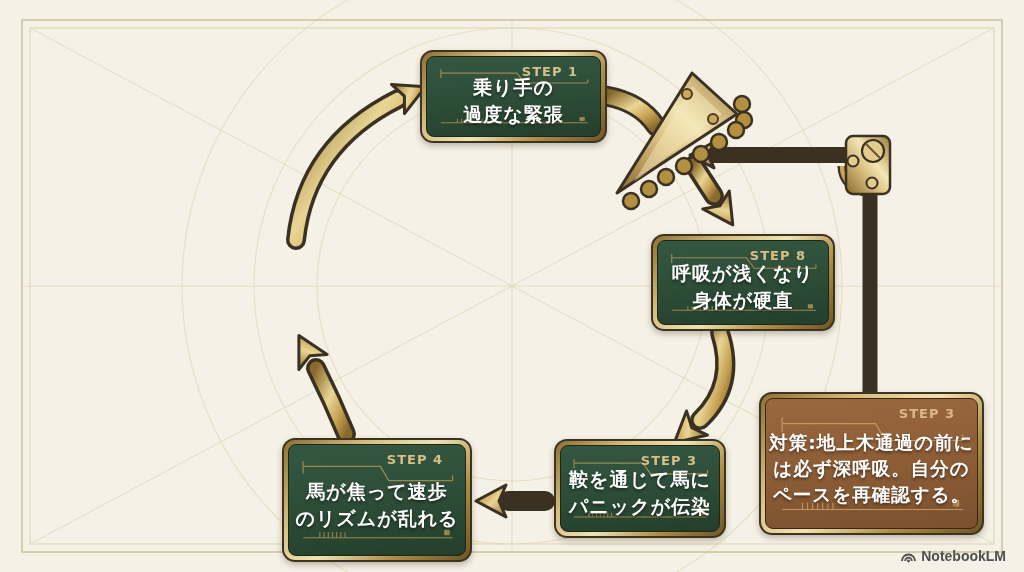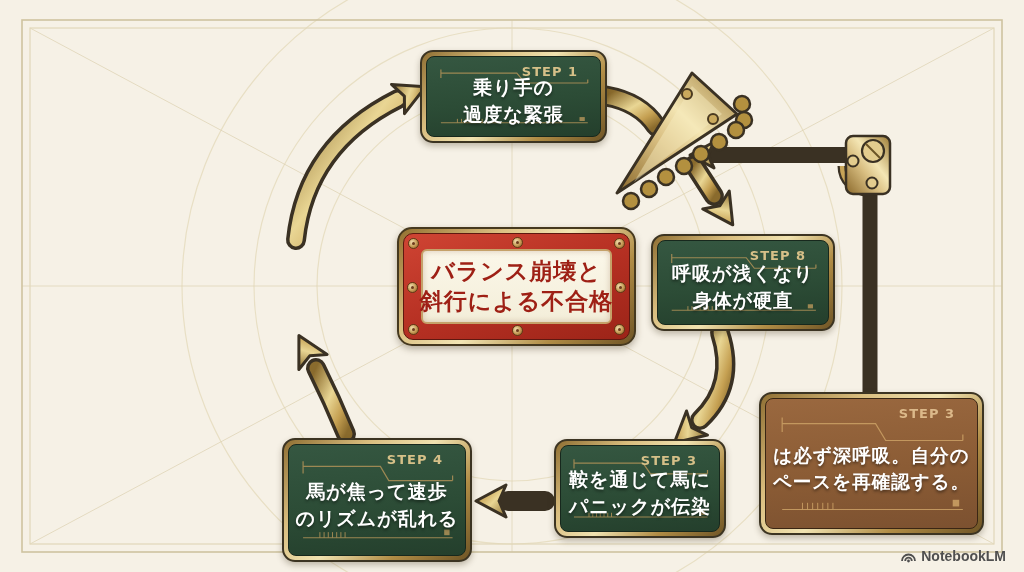--- a/index.html
+++ b/index.html
@@ -281,47 +281,32 @@
       </svg>
       <span class="badge">STEP 4</span>
       <div class="lines">
         <span class="line">馬が焦って速歩</span>
         <span class="line">のリズムが乱れる</span>
       </div>
     </div>
   </div>
 
 
-  <div class="red-plate">
-    <div class="red-frame">
-      <span class="rivet r-tl"></span>
-      <span class="rivet r-tm"></span>
-      <span class="rivet r-tr"></span>
-      <span class="rivet r-ml"></span>
-      <span class="rivet r-mr"></span>
-      <span class="rivet r-bl"></span>
-      <span class="rivet r-bm"></span>
-      <span class="rivet r-br"></span>
-      <div class="red-inner">
-        <span class="red-line">バランス崩壊と</span>
-        <span class="red-line">斜行による不合格</span>
-      </div>
-    </div>
-  </div>
 
   <div class="plate brown p-counter">
     <div class="plate-in">
       <svg class="deco" viewBox="0 0 100 100" preserveAspectRatio="none">
         <path class="d1" d="M6,24 V12 M6,17 H52 L57,31 H95 M95,31 V26"></path>
         <path class="d1" d="M6,88 H95"></path>
         <path class="d2" d="M16,82.5 V88 M18.5,82.5 V88 M21,82.5 V88 M23.5,82.5 V88 M26,82.5 V88 M28.5,82.5 V88 M31,82.5 V88"></path>
         <rect class="d3" x="90" y="80" width="3.2" height="5.5"></rect>
       </svg>
       <span class="badge">STEP 3</span>
       <div class="lines">
+        <span class="line">対策:地上木通過の前に</span>
         <span class="line">は必ず深呼吸。自分の</span>
         <span class="line">ペースを再確認する。</span>
       </div>
     </div>
   </div>
 
   <div class="watermark">
     <svg width="17" height="14" viewBox="0 0 17 14">
       <path d="M2,12 A6.5,6.5 0 0 1 15,12" fill="none" stroke="#4f4f4f" stroke-width="1.8"></path>
       <path d="M5.2,12 A3.3,3.3 0 0 1 11.8,12" fill="none" stroke="#4f4f4f" stroke-width="1.8"></path>

